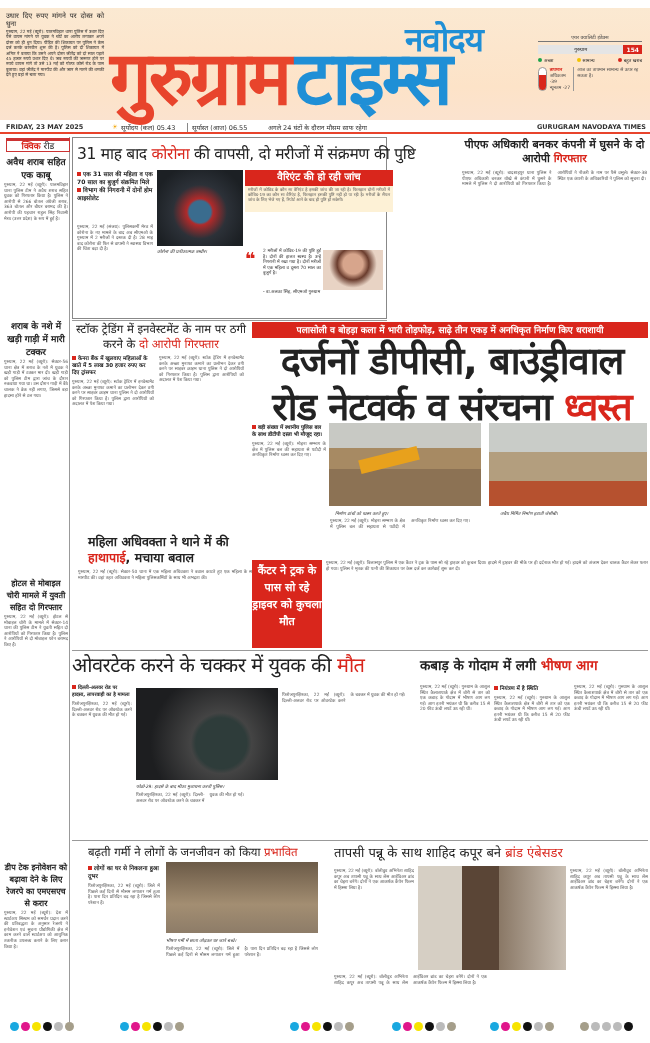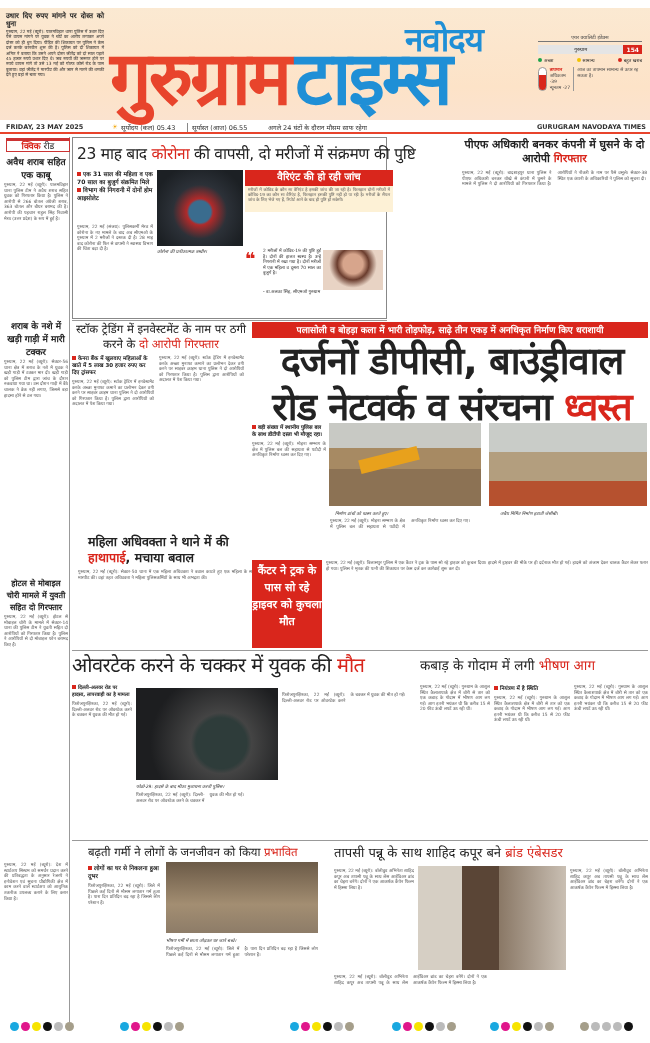--- a/index.html
+++ b/index.html
@@ -1,19 +1,19 @@
 <!DOCTYPE html>
 <html><head>
 <meta charset="utf-8">
 <style>
 *{box-sizing:border-box;margin:0;padding:0}
 body{width:650px;height:1043px;background:#fff;font-family:"DejaVu Sans",sans-serif;position:relative;overflow:hidden;color:#222}
 .masthead{position:absolute;left:0;top:8px;width:650px;height:112px;background:linear-gradient(#fbe9d2,#fde3c8 70%,#fbe3cf);}
 .mast-story{position:absolute;left:6px;top:4px;width:98px;font-size:4.3px;line-height:5.4px;color:#333;text-align:justify}
-.mast-story h4{font-size:7px;line-height:8px;font-weight:bold;color:#222;margin-bottom:1px}
+.mast-story h4{font-size:7px;line-height:8px;font-weight:normal;color:#222;margin-bottom:1px}
 .logo-small{position:absolute;left:405px;top:8px;font-size:33px;font-weight:bold;color:#1f8fd6;letter-spacing:-1px}
 .logo-big-1{position:absolute;left:110px;top:30px;font-size:74px;font-weight:bold;color:#e8442c;letter-spacing:-3px;line-height:80px}
 .logo-big-2{position:absolute;left:295px;top:30px;font-size:74px;font-weight:bold;color:#1f8fd6;letter-spacing:-3px;line-height:80px}
 .aqi{position:absolute;left:538px;top:26px;width:104px;font-size:5px}
 .aqi .t{text-align:center;color:#444;border-bottom:1px solid #777;padding-bottom:1px}
 .aqi .row{display:flex;margin-top:3px}
 .aqi .city{flex:1;background:#e5e5e5;text-align:center;font-size:5px;padding:1px}
 .aqi .val{background:#d9261c;color:#fff;font-weight:bold;font-size:6px;padding:1px 3px}
 .aqi .legend{display:flex;justify-content:space-between;margin-top:3px;font-size:4.5px}
 .dot{display:inline-block;width:4px;height:4px;border-radius:50%;margin-right:2px}
@@ -93,26 +93,27 @@
 </div>
 <div class="abs" style="left:4px;top:320px;width:64px">
   <div class="h-side" style="font-size:9px;line-height:13px">शराब के नशे में खड़ी गाड़ी में मारी टक्कर</div>
   <div class="body-txt" style="height:190px;overflow:hidden">गुरुग्राम, 22 मई (ब्यूरो): सेक्टर-56 थाना क्षेत्र में शराब के नशे में युवक ने खड़ी गाड़ी में टक्कर मार दी। खड़ी गाड़ी को पुलिस टीम द्वारा जांच के दौरान रुकवाया गया था। उस दौरान गाड़ी में बैठे चालक ने ब्रेक नहीं लगाए, जिससे बड़ा हादसा होने से टल गया।</div>
 </div>
 <div class="abs" style="left:4px;top:578px;width:64px">
   <div class="h-side" style="font-size:8px;line-height:12px">होटल से मोबाइल चोरी मामले में युवती सहित दो गिरफ्तार</div>
   <div class="body-txt" style="height:210px;overflow:hidden">गुरुग्राम, 22 मई (ब्यूरो): होटल से मोबाइल चोरी के मामले में सेक्टर-14 थाना की पुलिस टीम ने युवती सहित दो आरोपियों को गिरफ्तार किया है। पुलिस ने आरोपियों से दो मोबाइल फोन बरामद किए हैं।</div>
 </div>
 <div class="abs" style="left:4px;top:862px;width:64px">
+  <div class="h-side" style="font-size:8px;line-height:12px">डीप टेक इनोवेशन को बढ़ावा देने के लिए रेजरपे का एमएसएच से करार</div>
   <div class="body-txt" style="height:120px;overflow:hidden">गुरुग्राम, 22 मई (ब्यूरो): देश में स्टार्टअप सिस्टम को समर्थन प्रदान करने की प्रतिबद्धता के अनुसार रेजरपे ने इनोवेशन एवं सूचना प्रौद्योगिकी क्षेत्र में काम करने वाले स्टार्टअप को आधुनिक तकनीक उपलब्ध कराने के लिए करार किया है।</div>
 </div>
 
 <div class="abs" style="left:72px;top:137px;width:315px;height:182px;border:1px solid #888">
   <div style="font-size:15.5px;padding:4px 4px 0;white-space:nowrap;letter-spacing:-0.3px">
-    <span>23 माह बाद </span><span class="red">कोरोना</span><span> की वापसी, दो मरीजों में संक्रमण की पुष्टि</span>
+    <span>31 माह बाद </span><span class="red">कोरोना</span><span> की वापसी, दो मरीजों में संक्रमण की पुष्टि</span>
   </div>
   <div class="abs" style="left:4px;top:32px;width:76px;font-size:6px;line-height:8px;font-weight:bold">
     <div><i class="bullet"></i><span>एक 31 साल की महिला व एक 70 साल का बुजुर्ग संक्रमित मिले</span></div>
     <div><i class="bullet"></i><span>विभाग की निगरानी में दोनों होम आइसोलेट</span></div>
   </div>
   <div class="body-txt abs" style="left:4px;top:86px;width:76px;height:90px;overflow:hidden">गुरुग्राम, 22 मई (संजय): पुलिसकर्मी मेरठ में कोरोना के नए मामले के बाद अब सीएमओ के गुरुग्राम में 2 मरीजों ने दस्तक दी है। 28 माह बाद कोरोना की फिर से वापसी ने स्वास्थ्य विभाग की चिंता बढ़ा दी है।</div>
   <div class="img" style="left:84px;top:32px;width:86px;height:76px;background:radial-gradient(circle at 50% 55%,#3a6c8e 18%,#b02a2a 22%,#2c3138 45%,#1c2024 80%)"></div>
   <div class="caption abs" style="left:84px;top:110px">कोरोना की प्रतीकात्मक तस्वीर।</div>
   <div class="abs" style="left:172px;top:32px;width:148px;height:42px;background:#fdf1d6">
     <div class="redband" style="position:relative;font-size:10px;height:16px;line-height:14px">वैरिएंट की हो रही जांच</div>
@@ -170,21 +171,21 @@
 <div class="abs" style="left:72px;top:652px;width:345px;font-size:20px;line-height:26px;white-space:nowrap;letter-spacing:-0.5px"><span>ओवरटेक करने के चक्कर में युवक की </span><span class="red">मौत</span></div>
 <div class="abs" style="left:72px;top:684px;width:60px">
   <div style="font-size:5px;line-height:7px;font-weight:bold"><i class="bullet"></i><span>दिल्ली-अलवर रोड पर हादसा, लापरवाही का है मामला</span></div>
   <div class="body-txt" style="height:140px;overflow:hidden;margin-top:3px">फिरोजपुरझिरका, 22 मई (ब्यूरो): दिल्ली-अलवर रोड पर ओवरटेक करने के चक्कर में युवक की मौत हो गई।</div>
 </div>
 <div class="img" style="left:136px;top:688px;width:142px;height:92px;background:radial-gradient(circle at 60% 60%,#2e3c3a 25%,#444 30%,#1d1e20 70%)"></div>
 <div class="caption abs" style="left:136px;top:783px">फोटो-29: हादसे के बाद मौका मुआयना करती पुलिस।</div>
 <div class="body-txt abs" style="left:136px;top:792px;width:142px;height:45px;overflow:hidden;column-count:2;column-gap:5px">फिरोजपुरझिरका, 22 मई (ब्यूरो): दिल्ली-अलवर रोड पर ओवरटेक करने के चक्कर में युवक की मौत हो गई।</div>
 <div class="body-txt abs" style="left:282px;top:692px;width:132px;height:145px;overflow:hidden;column-count:2;column-gap:5px">फिरोजपुरझिरका, 22 मई (ब्यूरो): दिल्ली-अलवर रोड पर ओवरटेक करने के चक्कर में युवक की मौत हो गई।</div>
 
-<div class="abs" style="left:420px;top:656px;width:228px;font-size:13.5px;line-height:18px;font-weight:normal;white-space:nowrap"><span>कबाड़ के गोदाम में लगी </span><span class="red">भीषण आग</span></div>
+<div class="abs" style="left:420px;top:656px;width:228px;font-size:13.5px;line-height:18px;font-weight:bold;white-space:nowrap"><span>कबाड़ के गोदाम में लगी </span><span class="red">भीषण आग</span></div>
 <div class="body-txt abs" style="left:420px;top:684px;width:70px;height:150px;overflow:hidden">गुरुग्राम, 22 मई (ब्यूरो): गुरुग्राम के आशुल स्थित कैलाशपार्क क्षेत्र में बोरी से तार को एक कबाड़ के गोदाम में भीषण आग लग गई। आग इतनी भयंकर थी कि करीब 15 से 20 फीट ऊंची लपटें उठ रही थीं।</div>
 <div class="abs" style="left:494px;top:684px;width:76px">
   <div style="font-size:5.5px;font-weight:bold"><i class="bullet"></i><span>नियंत्रण में है स्थिति</span></div>
   <div class="body-txt" style="height:140px;overflow:hidden;margin-top:3px">गुरुग्राम, 22 मई (ब्यूरो): गुरुग्राम के आशुल स्थित कैलाशपार्क क्षेत्र में बोरी से तार को एक कबाड़ के गोदाम में भीषण आग लग गई। आग इतनी भयंकर थी कि करीब 15 से 20 फीट ऊंची लपटें उठ रही थीं।</div>
 </div>
 <div class="body-txt abs" style="left:574px;top:684px;width:74px;height:150px;overflow:hidden">गुरुग्राम, 22 मई (ब्यूरो): गुरुग्राम के आशुल स्थित कैलाशपार्क क्षेत्र में बोरी से तार को एक कबाड़ के गोदाम में भीषण आग लग गई। आग इतनी भयंकर थी कि करीब 15 से 20 फीट ऊंची लपटें उठ रही थीं।</div>
 
 <div class="hline" style="left:72px;top:840px;width:576px"></div>
 
 <div class="abs" style="left:88px;top:844px;width:240px;font-size:11.5px;line-height:16px;white-space:nowrap"><span>बढ़ती गर्मी ने लोगों के जनजीवन को किया </span><span class="red">प्रभावित</span></div>

